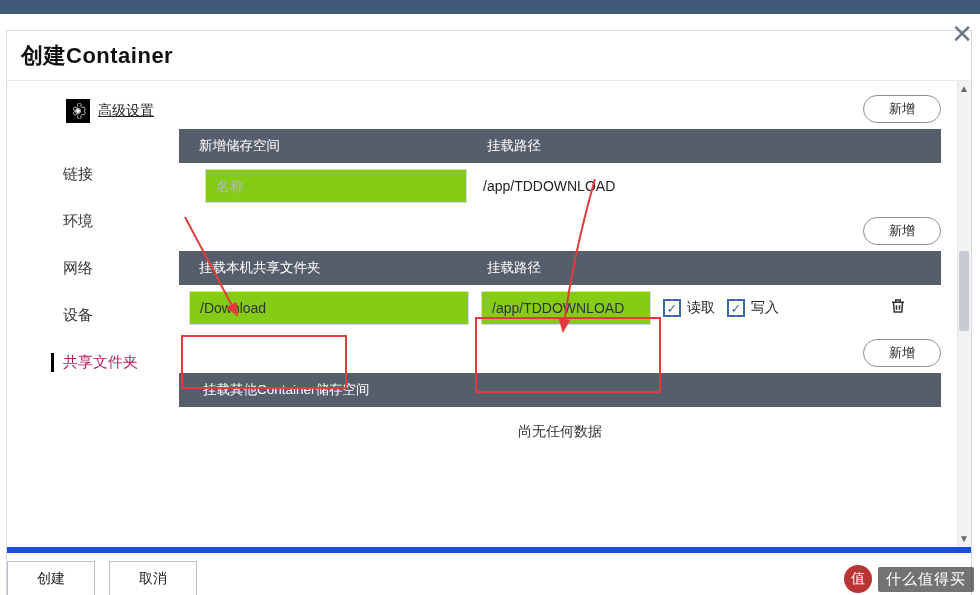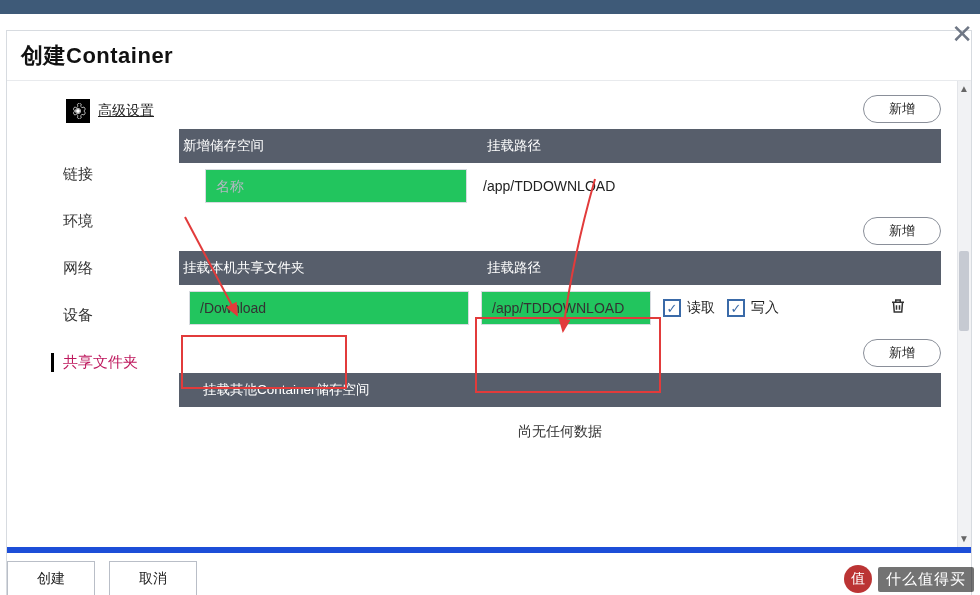--- a/index.html
+++ b/index.html
@@ -34,26 +34,26 @@
   .section { margin-top: 8px; }
   .action-row { display: flex; justify-content: flex-end; margin-bottom: 6px; }
   .pill-btn {
     min-width: 78px; height: 28px; border: 1px solid #8a8f99; border-radius: 14px;
     background: #fff; font-size: 13px; color: #222; cursor: pointer;
   }
 
   .hdr {
     background: #575e6b; color: #fff; height: 34px; display: flex; align-items: center; font-size: 13.5px;
   }
-  .hdr .c1 { padding-left: 4px; width: 302px; }
+  .hdr .c1 { padding-left: 20px; width: 302px; }
   .hdr .c2 { padding-left: 6px; flex: 1; }
 
   .row1 { display: flex; align-items: center; height: 46px; }
   .input {
-    height: 34px; border: 1px solid #d7dbe0; background: #22c55e; font-size: 14px; padding: 0 10px; color: #333; outline: none;
+    height: 34px; border: 1px solid #d7dbe0; background: #84cc16; font-size: 14px; padding: 0 10px; color: #333; outline: none;
   }
   .input::placeholder { color: #b3b8c2; }
   .name-input { width: 262px; margin-left: 26px; }
   .mount-text { margin-left: 16px; font-size: 14px; color: #222; }
 
   .row2 { display: flex; align-items: center; height: 46px; gap: 12px; padding-left: 10px; }
   .host-input { width: 280px; cursor: pointer; }
   .path-input { width: 170px; }
   .cbwrap { display: flex; align-items: center; gap: 6px; font-size: 14px; color: #222; }
   .cb {

